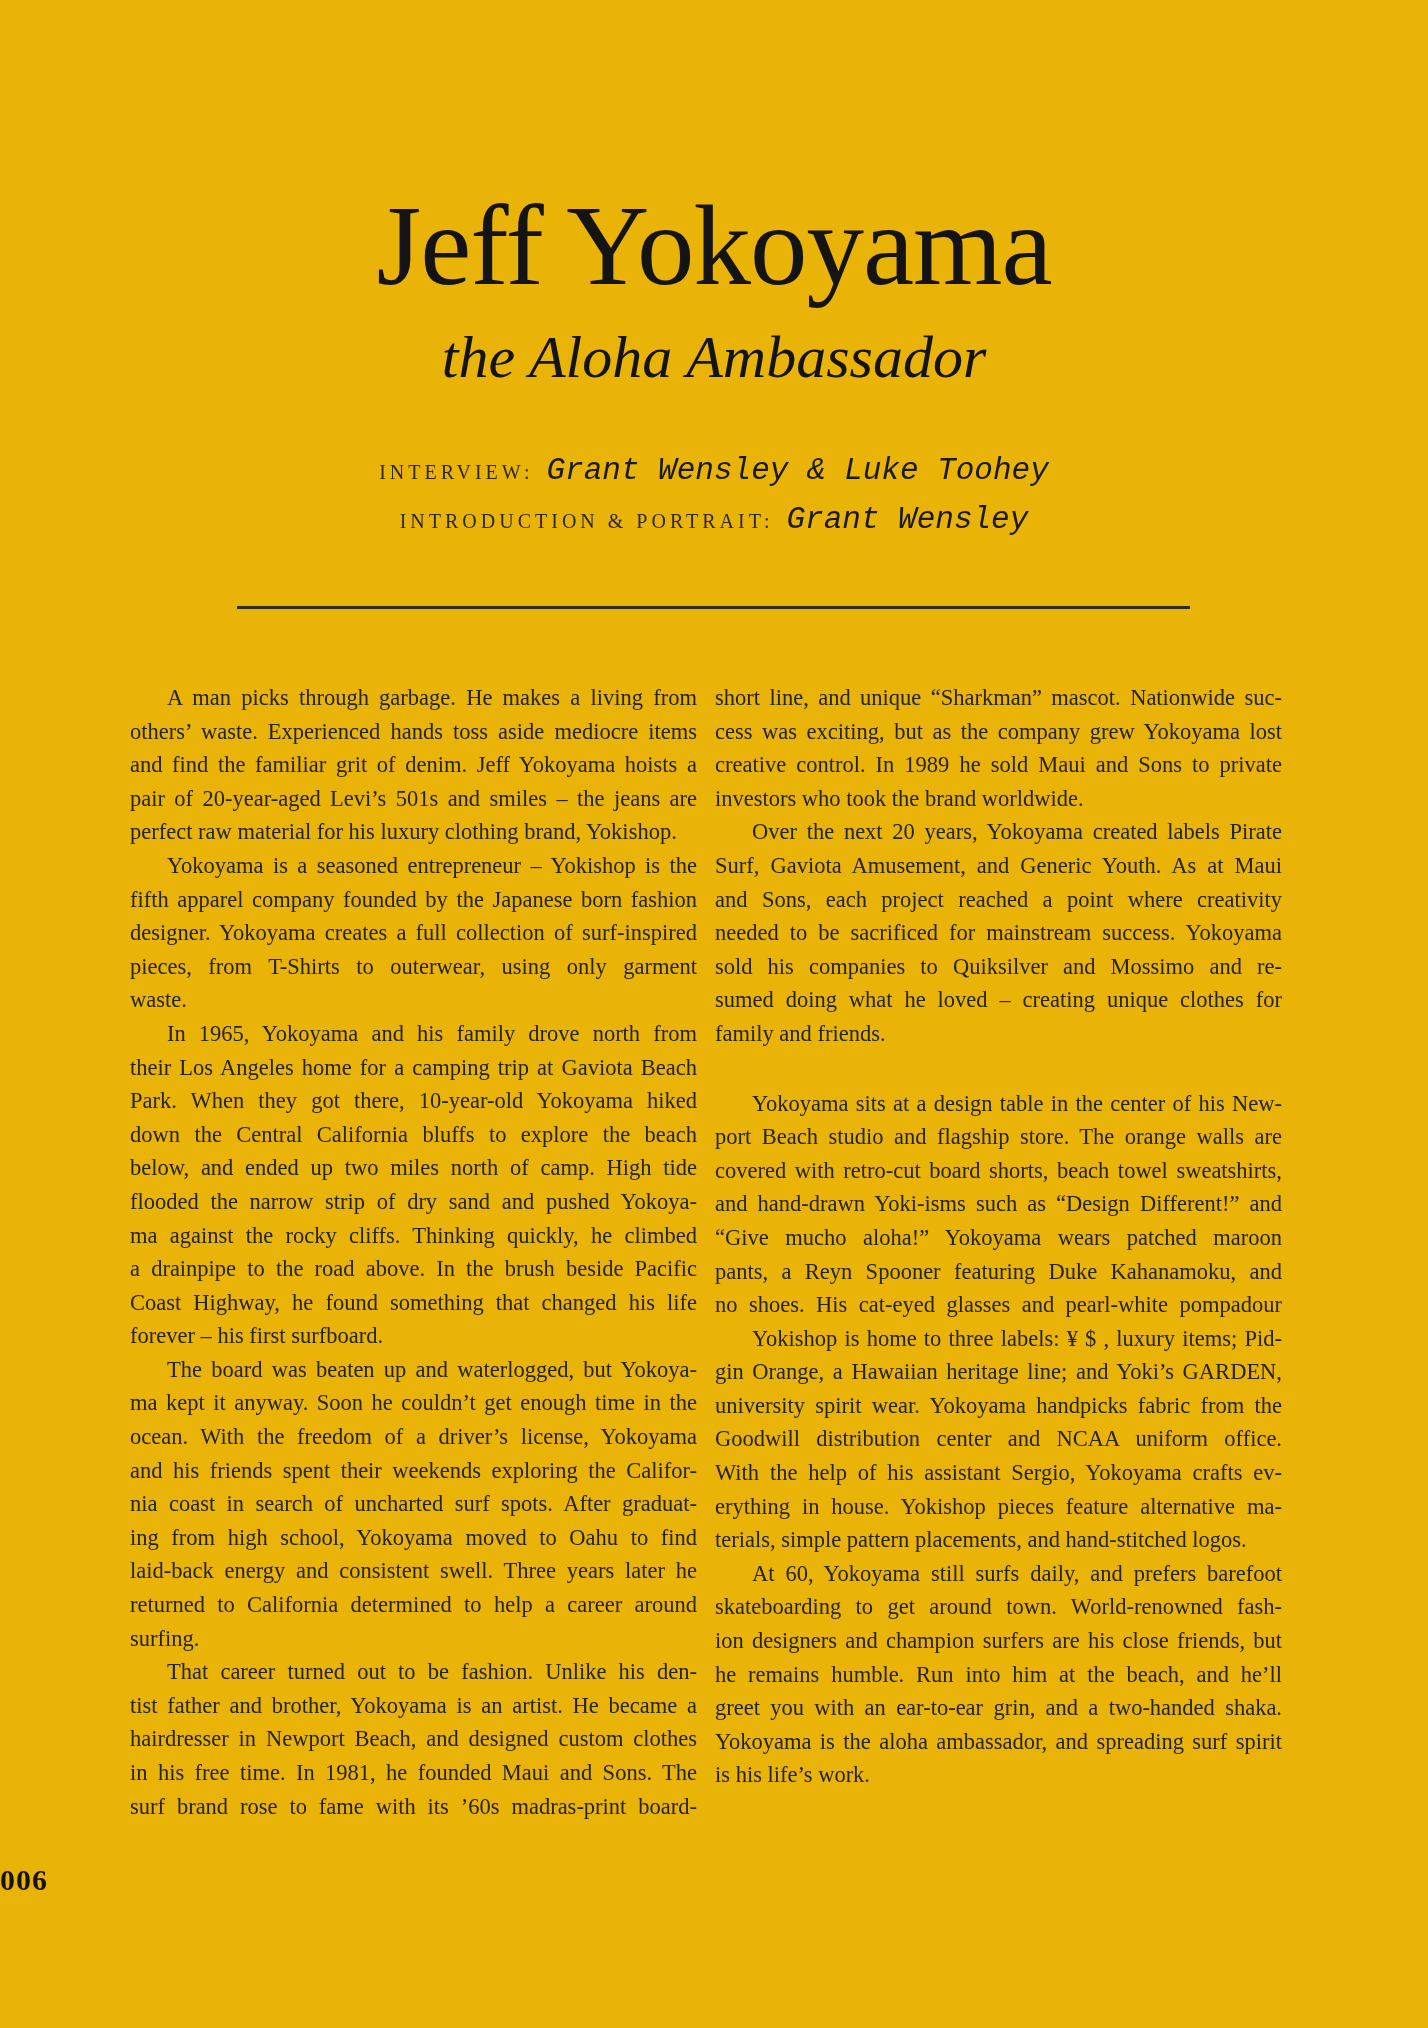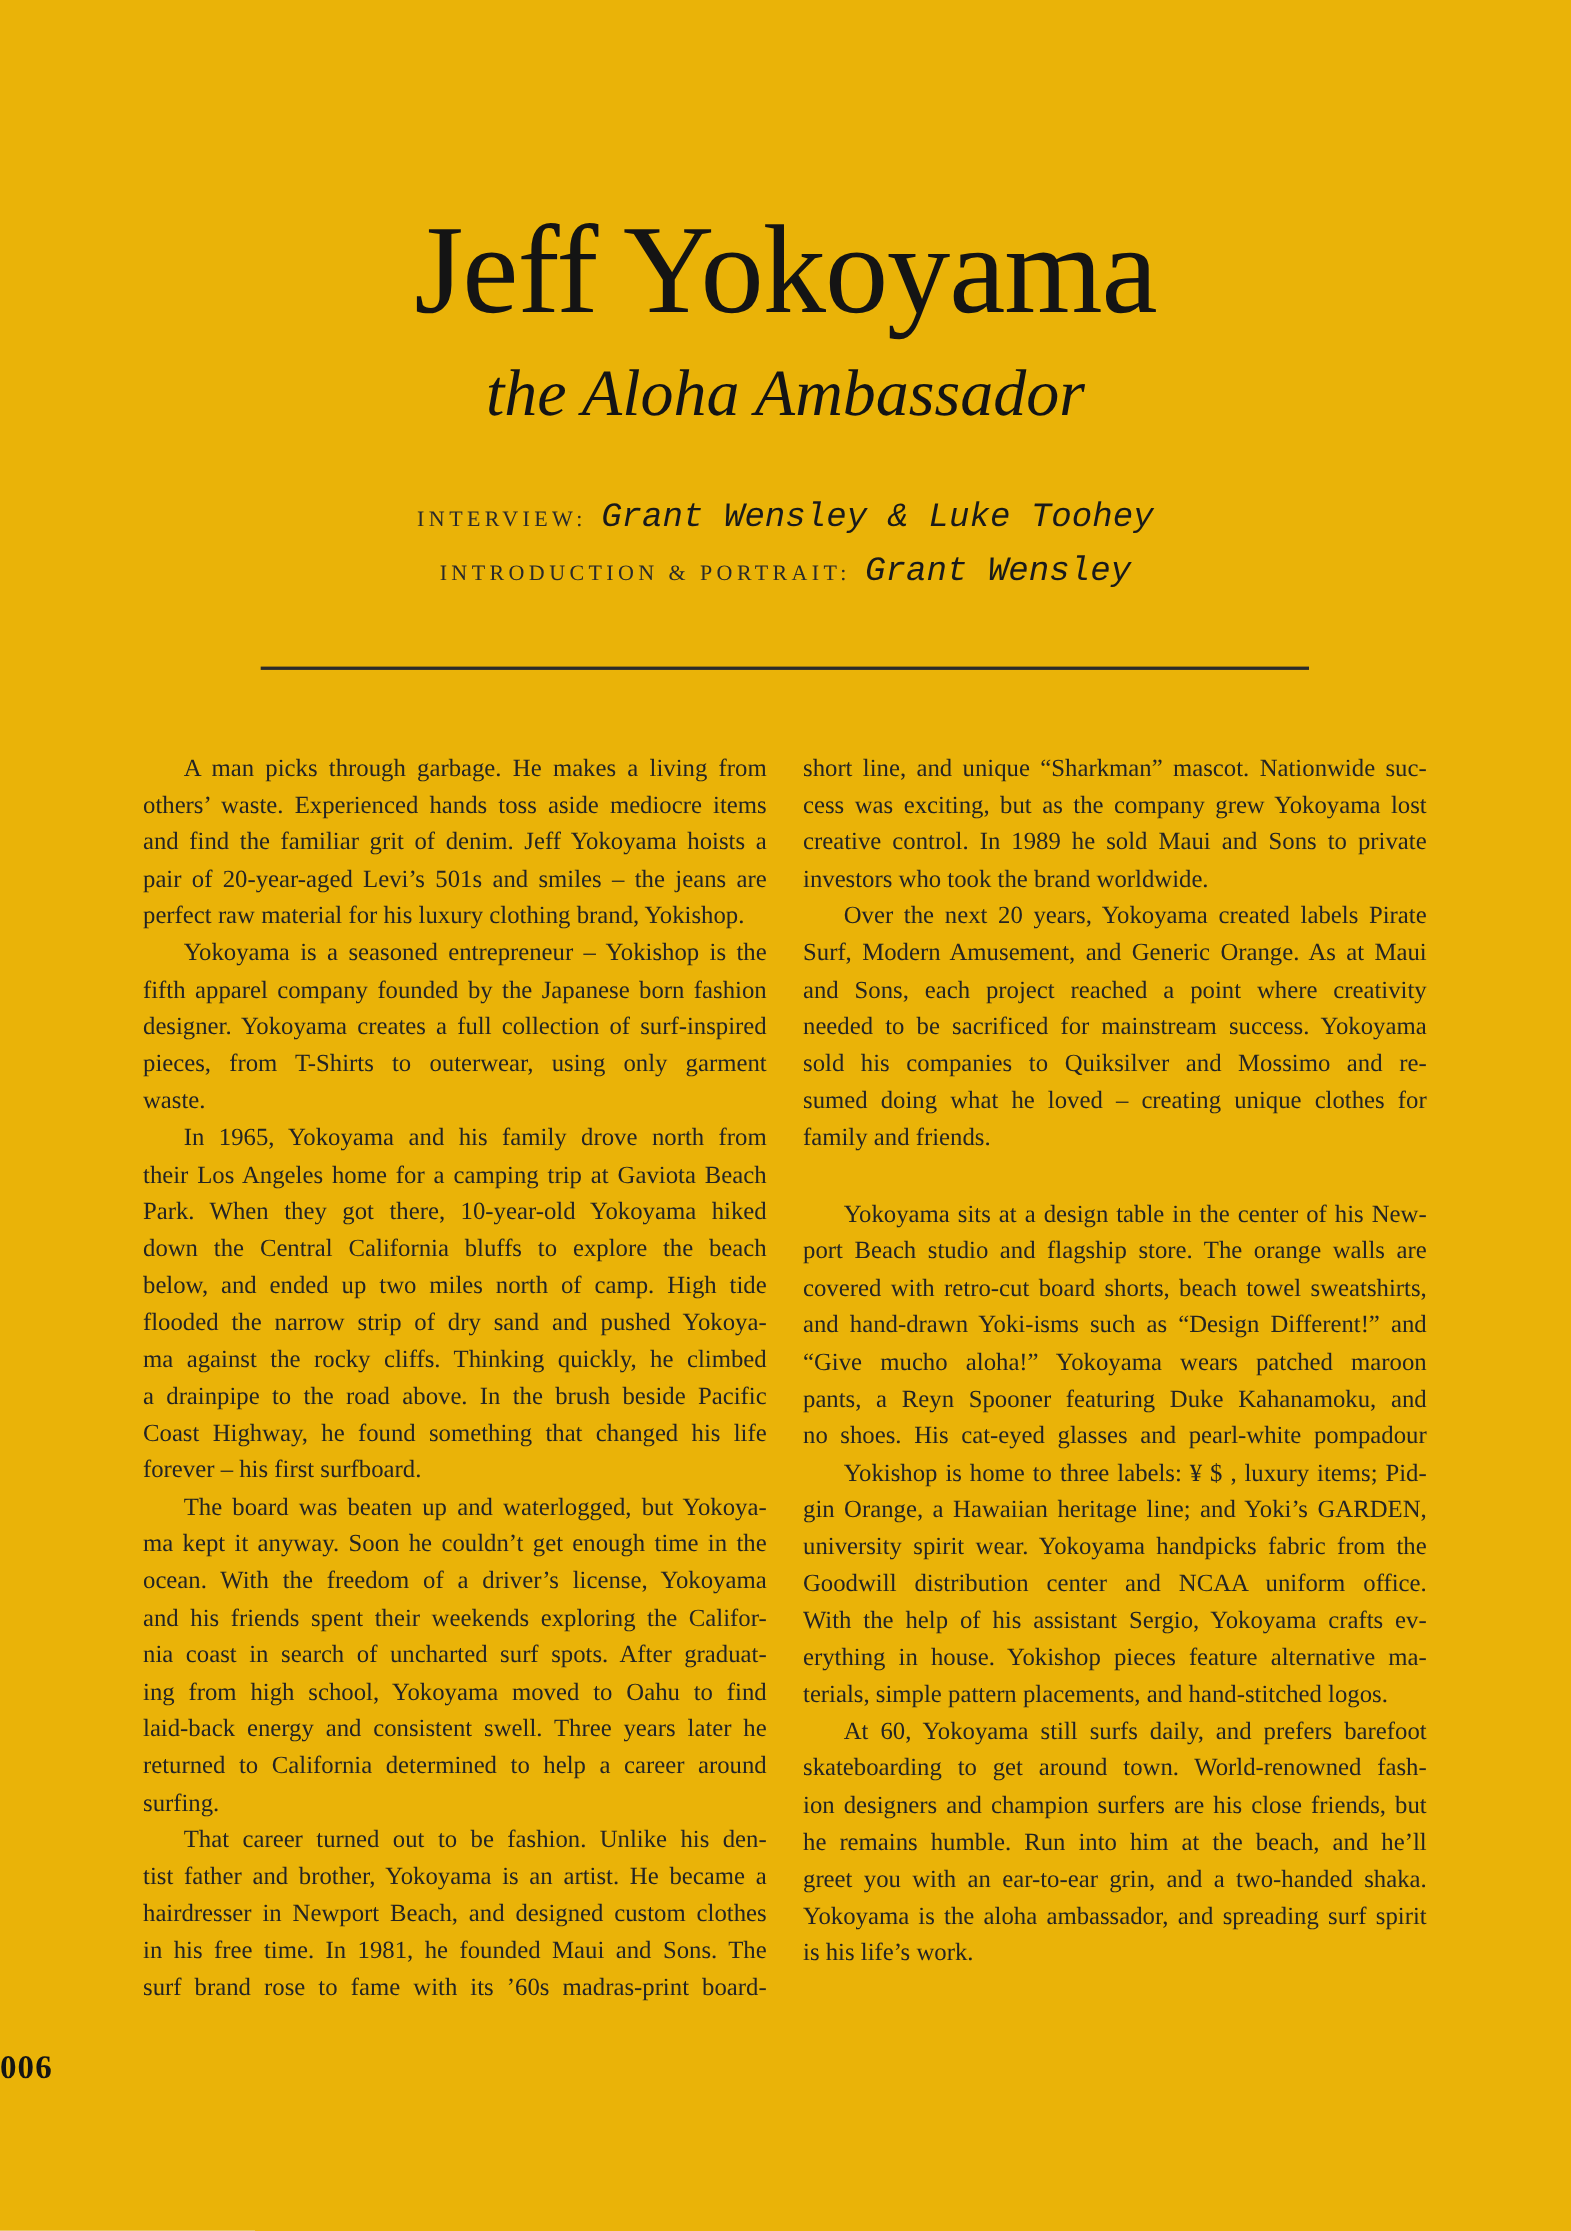--- a/index.html
+++ b/index.html
@@ -49,21 +49,21 @@
   }
   .divider {
     margin: 60px 0 0 237px;
     width: 953px;
     height: 3px;
     background: #2b2b2b;
   }
   .columns {
     margin: 72px 130px 0 130px;
     display: flex;
-    gap: 33px;
+    gap: 18px;
   }
   .column {
     width: 567px;
     font-size: 22.5px;
     line-height: 33.6px;
     color: #242424;
   }
   .para { margin: 0; }
   .para.space-before { margin-top: 36px; }
   .line {
@@ -153,21 +153,21 @@
       </div>
     <div class="column">
         <div class="para">
           <div class="line">short line, and unique “Sharkman” mascot. Nationwide suc-</div>
           <div class="line">cess was exciting, but as the company grew Yokoyama lost</div>
           <div class="line">creative control. In 1989 he sold Maui and Sons to private</div>
           <div class="line last">investors who took the brand worldwide.</div>
         </div>
         <div class="para">
           <div class="line first">Over the next 20 years, Yokoyama created labels Pirate</div>
-          <div class="line">Surf, Modern Amusement, and Generic Orange. As at Maui</div>
+          <div class="line">Surf, Gaviota Amusement, and Generic Youth. As at Maui</div>
           <div class="line">and Sons, each project reached a point where creativity</div>
           <div class="line">needed to be sacrificed for mainstream success. Yokoyama</div>
           <div class="line">sold his companies to Quiksilver and Mossimo and re-</div>
           <div class="line">sumed doing what he loved – creating unique clothes for</div>
           <div class="line last">family and friends.</div>
         </div>
         <div class="para space-before">
           <div class="line first">Yokoyama sits at a design table in the center of his New-</div>
           <div class="line">port Beach studio and flagship store. The orange walls are</div>
           <div class="line">covered with retro-cut board shorts, beach towel sweatshirts,</div>

